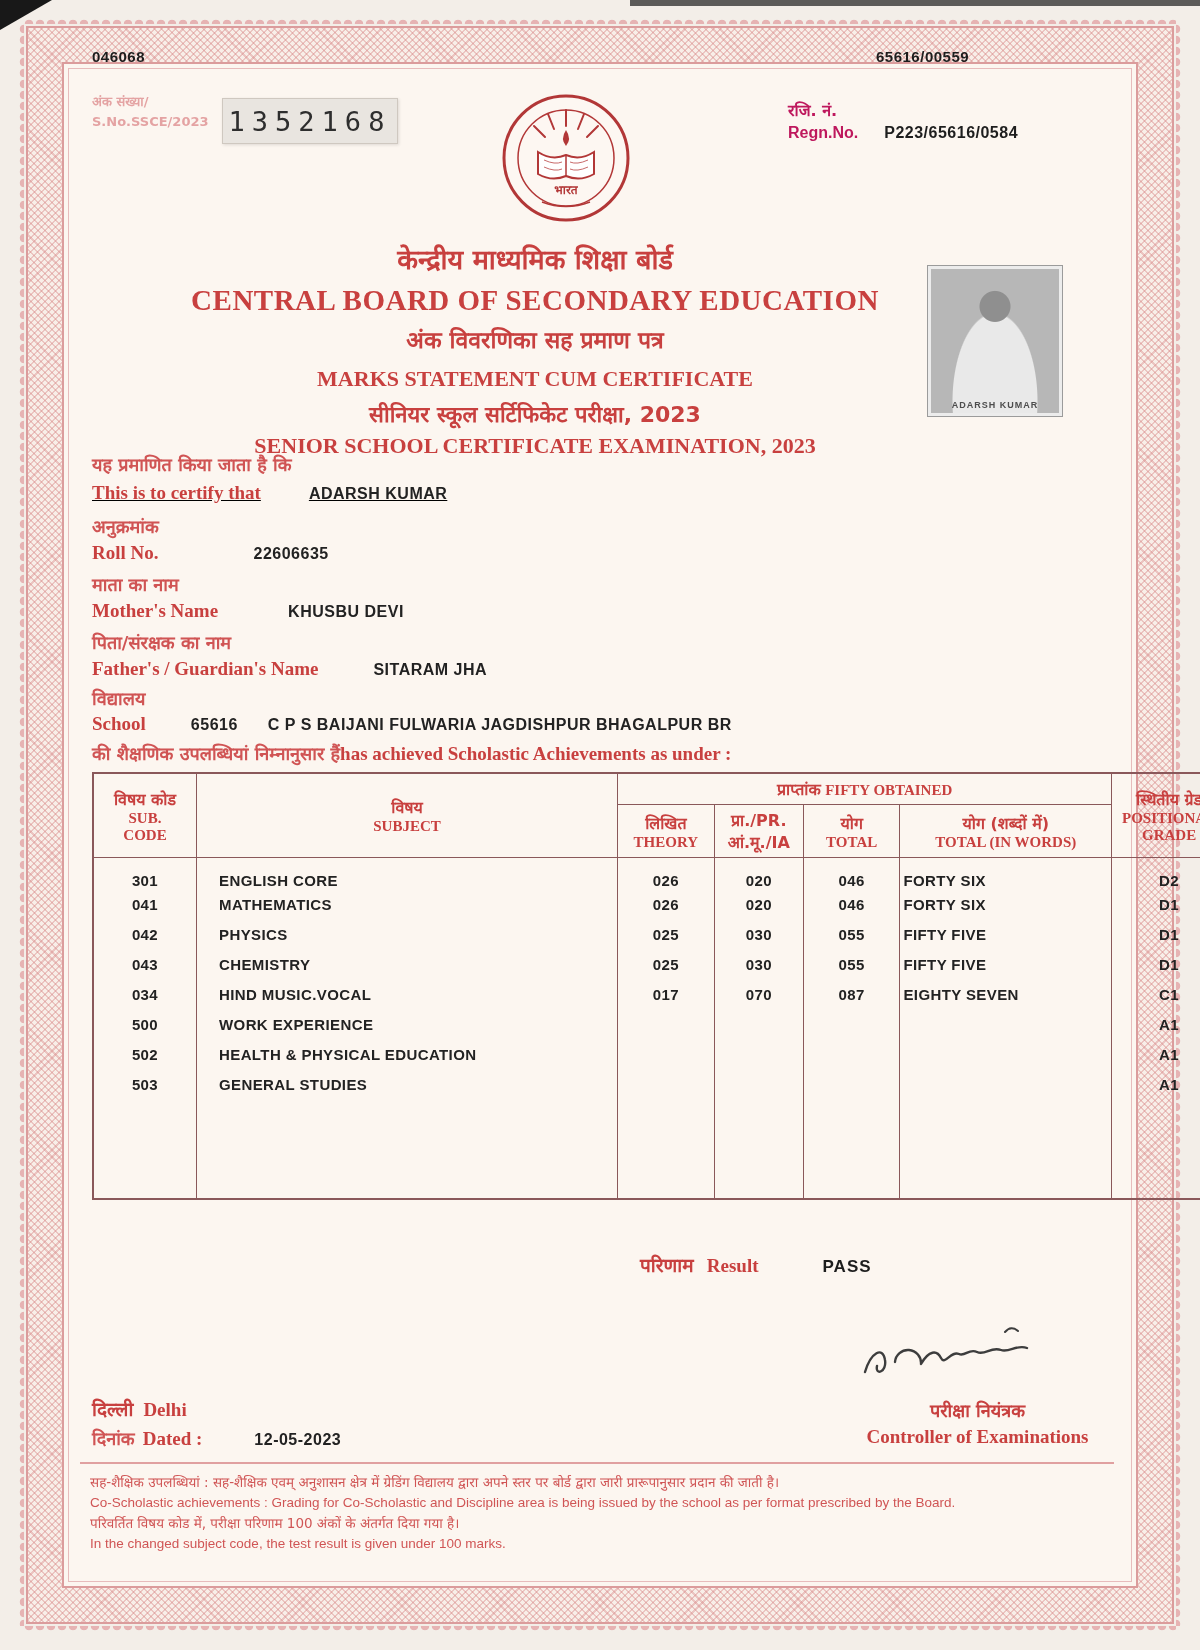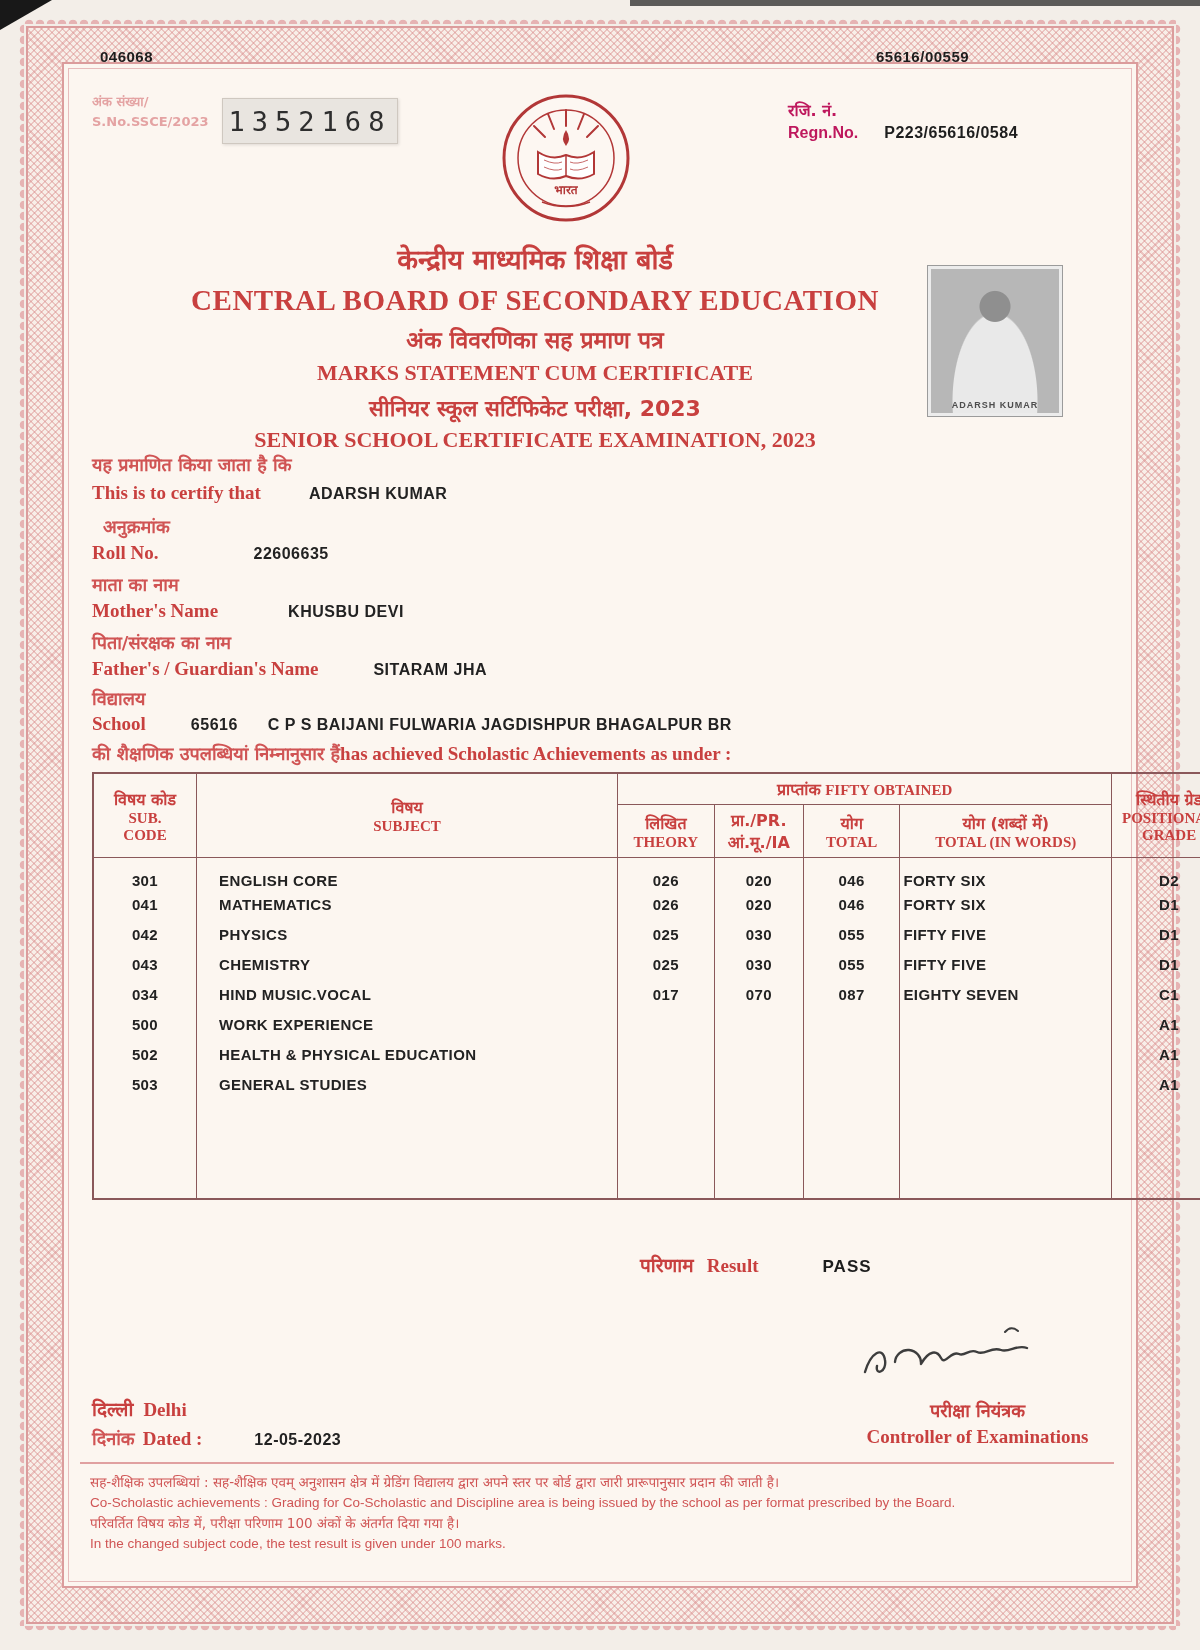--- a/index.html
+++ b/index.html
@@ -54,21 +54,21 @@
     display:flex; align-items:center; justify-content:center; }
   .cert-no { font-family:"DejaVu Sans Mono", monospace; font-size:27px; color:#2e2e2e; letter-spacing:7px; }
 
   .regn-block { left:788px; top:100px; font-size:16px; line-height:1.35; }
   .regn-block .lab { font-weight:700; color:#be185d; }
   .regn-val { font-weight:700; color:#1e1e1e; margin-left:26px; letter-spacing:.5px; }
 
   .headers { left:130px; top:240px; width:810px; text-align:center; color:#c8403f; }
   .h1hi { font-size:27px; font-weight:700; margin-bottom:7px; }
   .h1en { font-size:29px; font-weight:700; letter-spacing:.5px; margin-bottom:6px; }
-  .h2hi { font-size:23px; font-weight:700; margin-bottom:5px; }
+  .h2hi { font-size:23px; font-weight:700; margin-bottom:11px; }
   .h2en { font-size:22px; font-weight:700; margin-bottom:6px; }
   .h3hi { font-size:22px; font-weight:700; margin-bottom:5px; }
   .h3en { font-size:22px; font-weight:700; }
 
   .photo { left:928px; top:266px; width:134px; height:150px;
     background:
       radial-gradient(circle at 50% 26%, #8f8f8f 15px, transparent 16px),
       radial-gradient(ellipse at 50% 92%, #e9e9e9 42px 34px, transparent 43px),
       #b7b7b7;
     border:3px solid #ececec; box-shadow:0 0 0 1px #9b9b9b; }
@@ -124,21 +124,21 @@
   <div class="lace lace-bottom"></div>
   <div class="lace lace-left"></div>
   <div class="lace lace-right"></div>
   <div class="frame-band"></div>
   <div class="frame-inner"></div>
   <div class="corner-artifact"></div>
   <div class="top-strip-artifact"></div>
 
   <div class="content">
 
-    <div class="abs serial" style="left:100px; top:48px;">046068</div>
+    <div class="abs serial" style="left:92px; top:48px;">046068</div>
     <div class="abs serial" style="left:876px; top:48px;">65616/00559</div>
 
     <div class="abs sno-faint hi" style="left:92px; top:92px; width:170px;">
       <div>अंक संख्या/</div>
       <div>S.No.SSCE/2023</div>
     </div>
 
     <div class="abs cert-box">
       <span class="cert-no">1352168</span>
     </div>
@@ -172,26 +172,26 @@
       <div class="h2en serif">MARKS STATEMENT CUM CERTIFICATE</div>
       <div class="h3hi hi">सीनियर स्कूल सर्टिफिकेट परीक्षा, 2023</div>
       <div class="h3en serif">SENIOR SCHOOL CERTIFICATE EXAMINATION, 2023</div>
     </div>
 
     <div class="abs photo">
       <div class="photo-caption">ADARSH KUMAR</div>
     </div>
 
     <div class="abs f-hi hi" style="left:92px; top:452px;">यह प्रमाणित किया जाता है कि</div>
-    <div class="abs f-row" style="left:92px; top:482px;">
+    <div class="abs f-row" style="left:92px; top:482px;text-decoration:underline;">
       <span class="f-en">This is to certify that</span>
       <span class="f-val" style="margin-left:48px;">ADARSH KUMAR</span>
     </div>
 
-    <div class="abs f-hi hi" style="left:103px; top:514px;">अनुक्रमांक</div>
+    <div class="abs f-hi hi" style="left:92px; top:514px;">अनुक्रमांक</div>
     <div class="abs f-row" style="left:92px; top:542px;">
       <span class="f-en">Roll No.</span>
       <span class="f-val" style="margin-left:95px;">22606635</span>
     </div>
 
     <div class="abs f-hi hi" style="left:92px; top:572px;">माता का नाम</div>
     <div class="abs f-row" style="left:92px; top:600px;">
       <span class="f-en">Mother's Name</span>
       <span class="f-val" style="margin-left:70px;">KHUSBU DEVI</span>
     </div>

